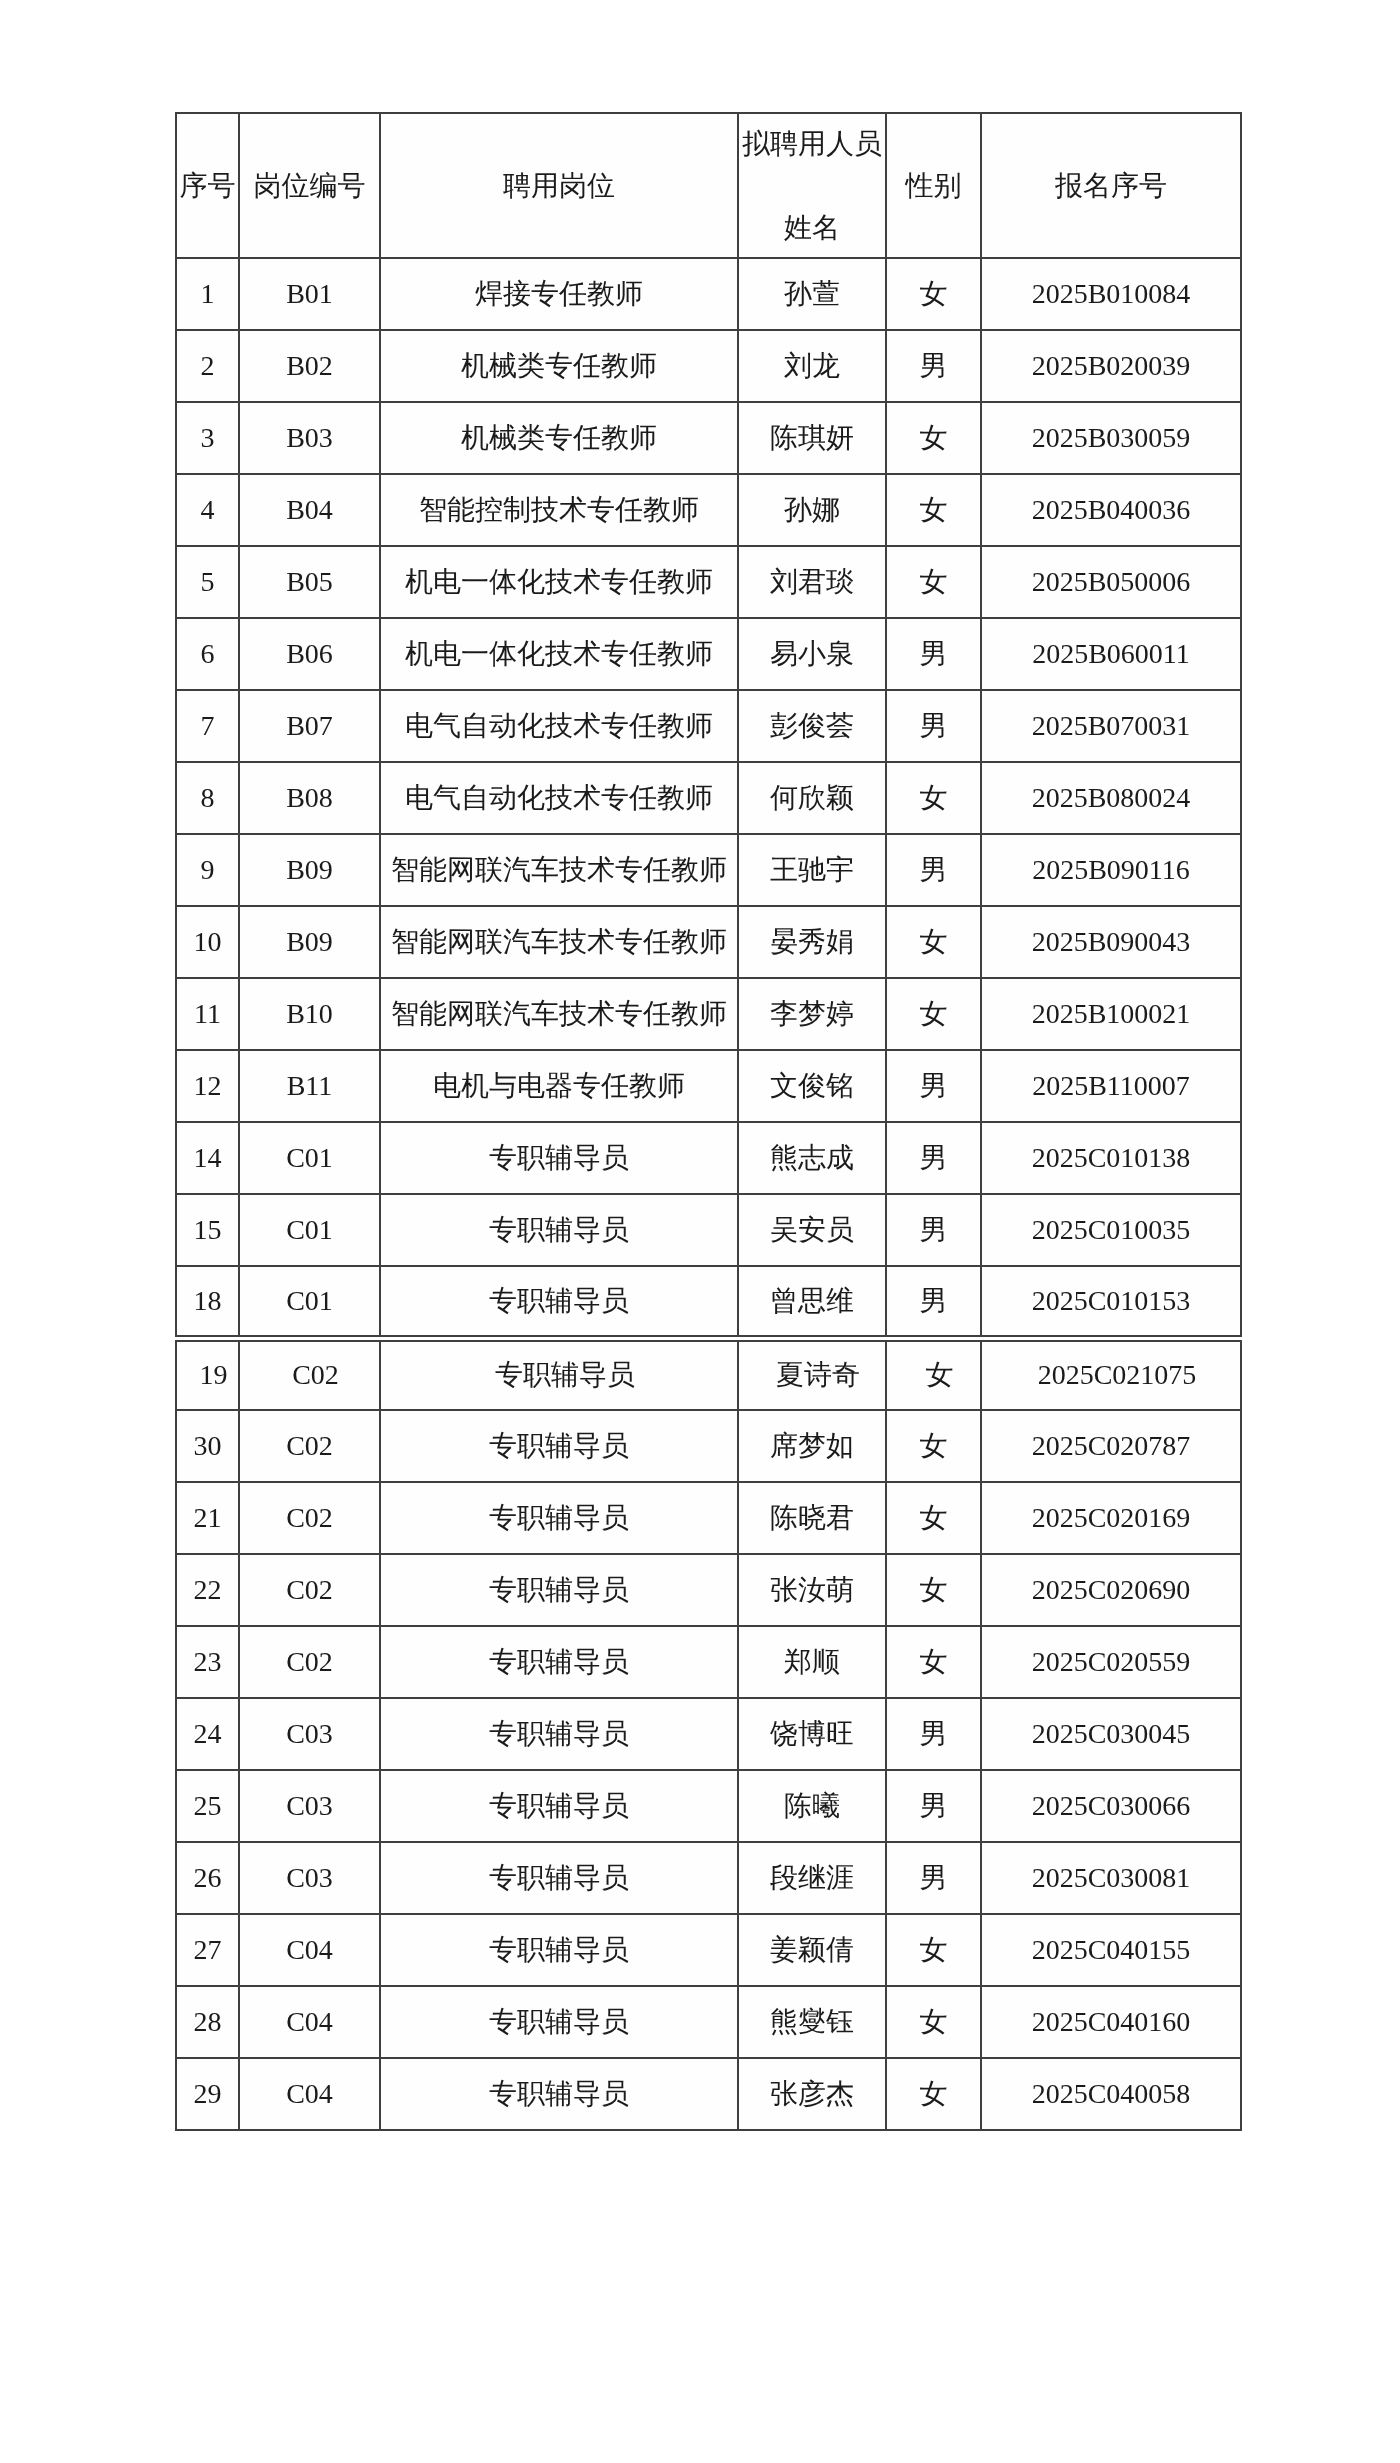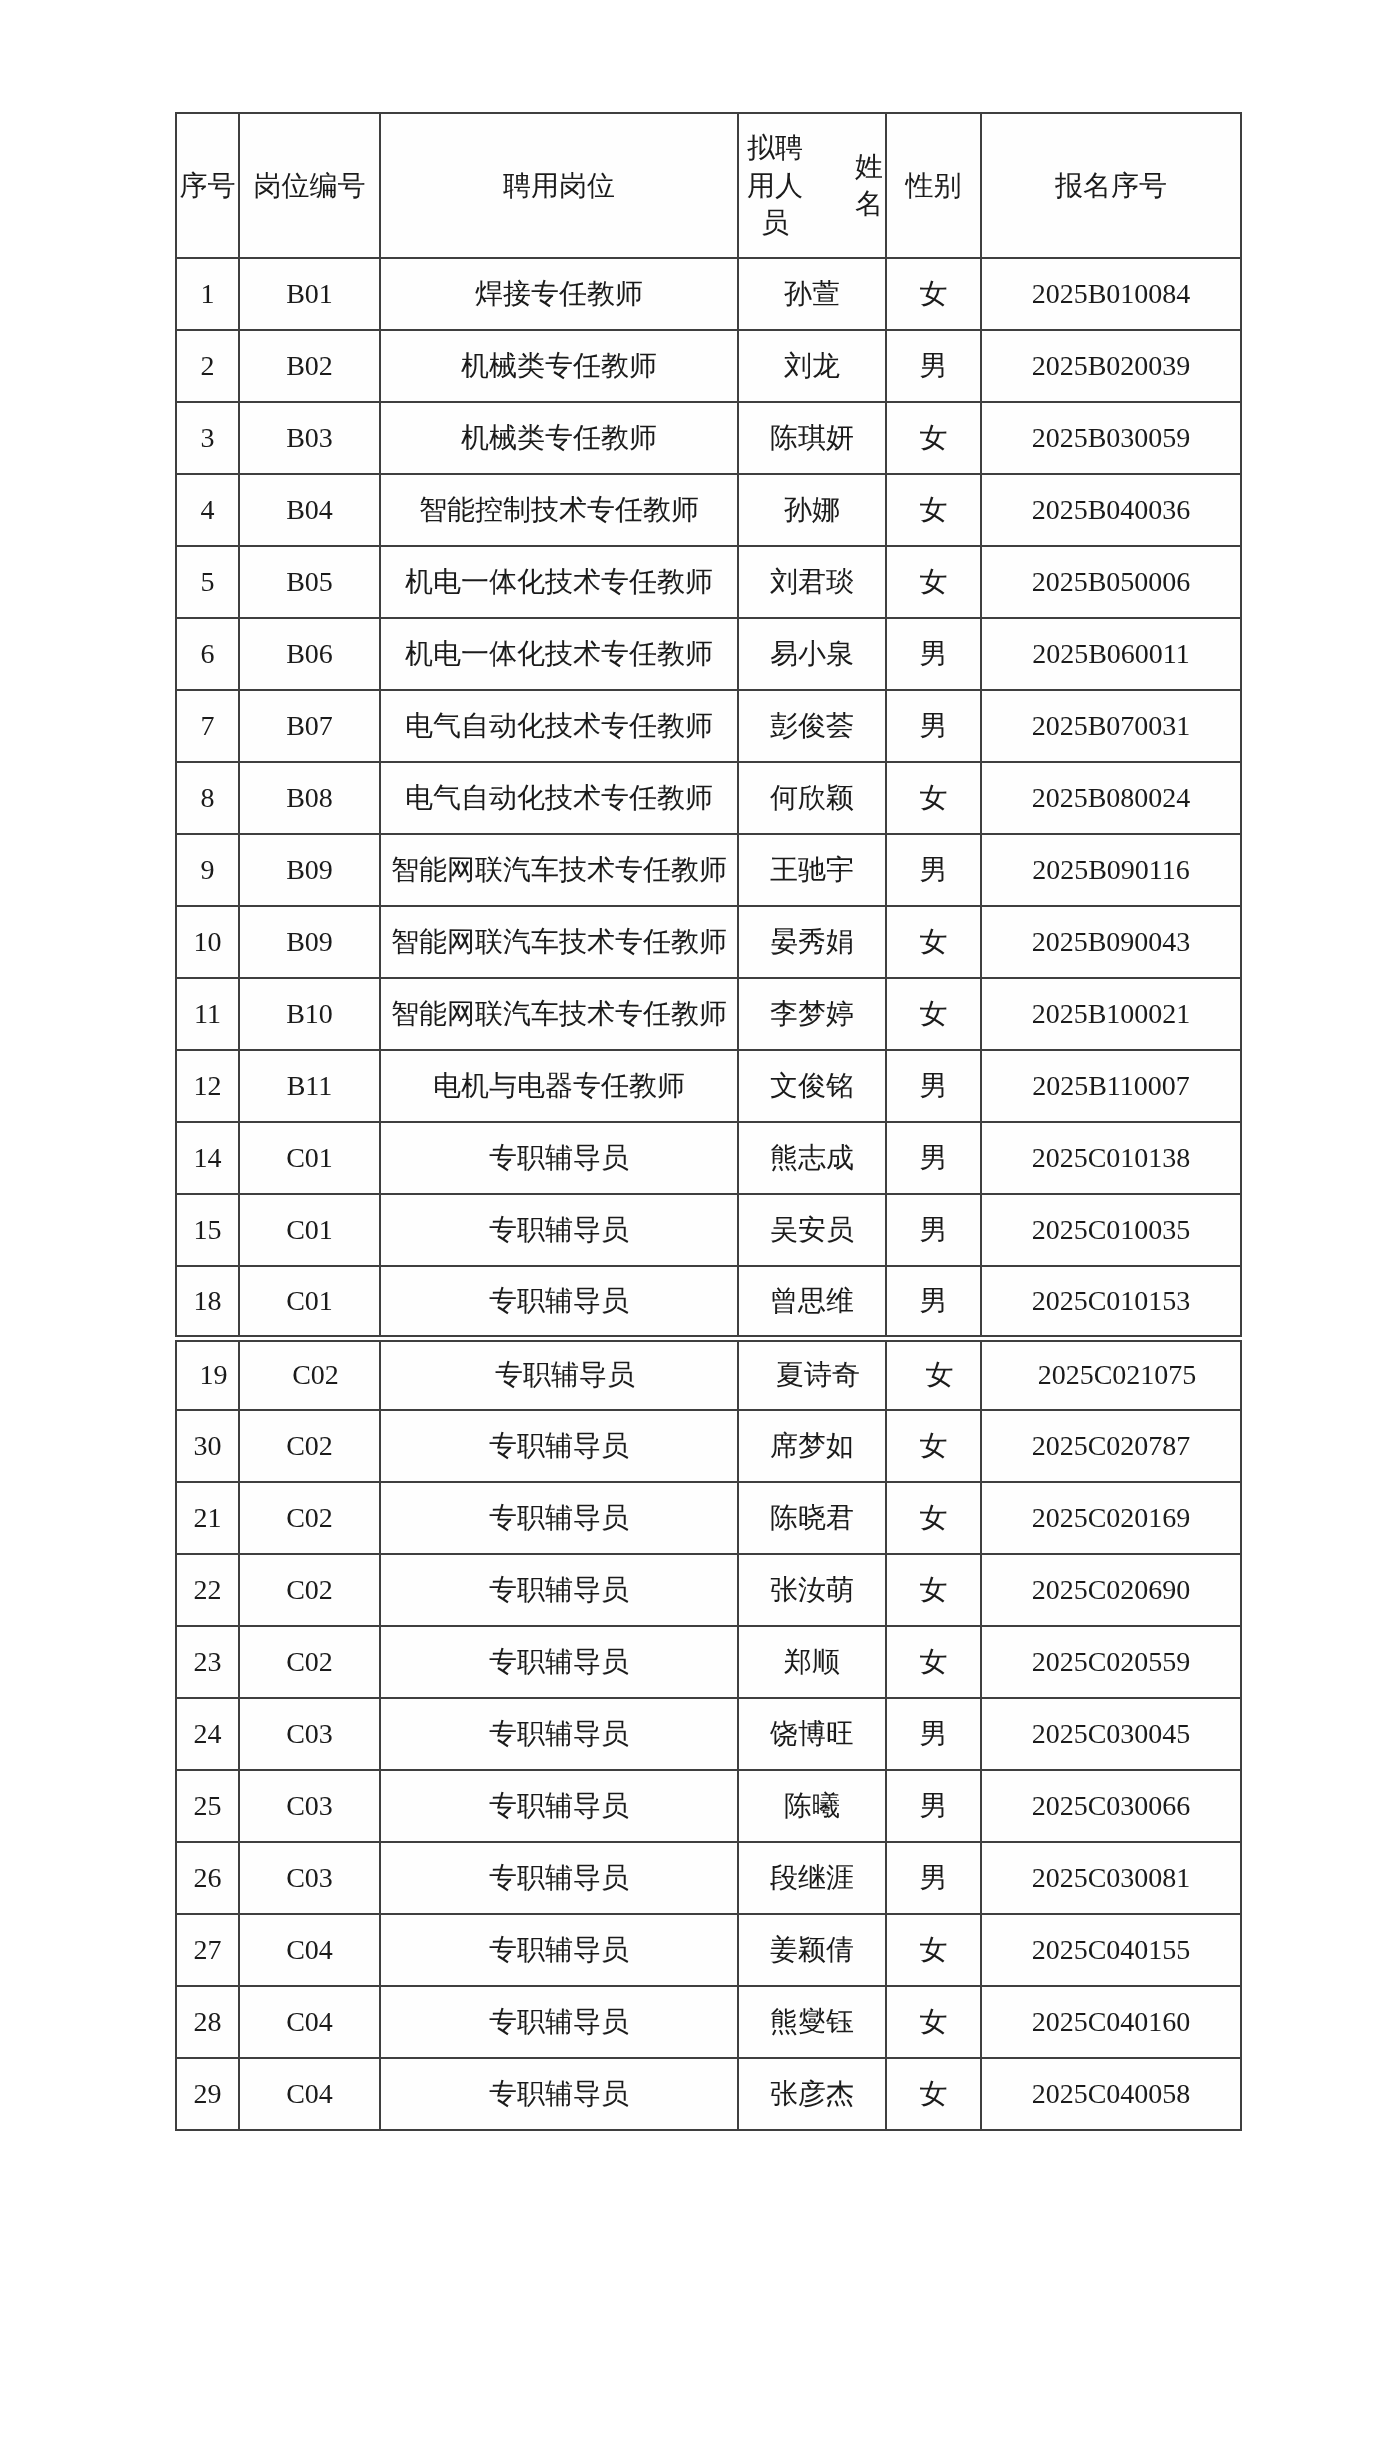--- a/index.html
+++ b/index.html
@@ -49,21 +49,21 @@
   tbody tr { height: 72px; }
 
   th.head-plain { font-weight: normal; }
   th.head-bold {
     font-family: "Liberation Sans", "DejaVu Sans", sans-serif;
     font-weight: bold;
     color: #000000;
   }
   th.head-bold .head-stack {
     display: flex;
-    flex-direction: row;
+    flex-direction: column;
     align-items: center;
     justify-content: space-between;
     gap: 46px;
   }
   
   tbody[data-name="table-body-2"] tr:first-child td {
     border-top: 7px double #3f3f3f;
     padding-left: 14px;
   }
 </style>

